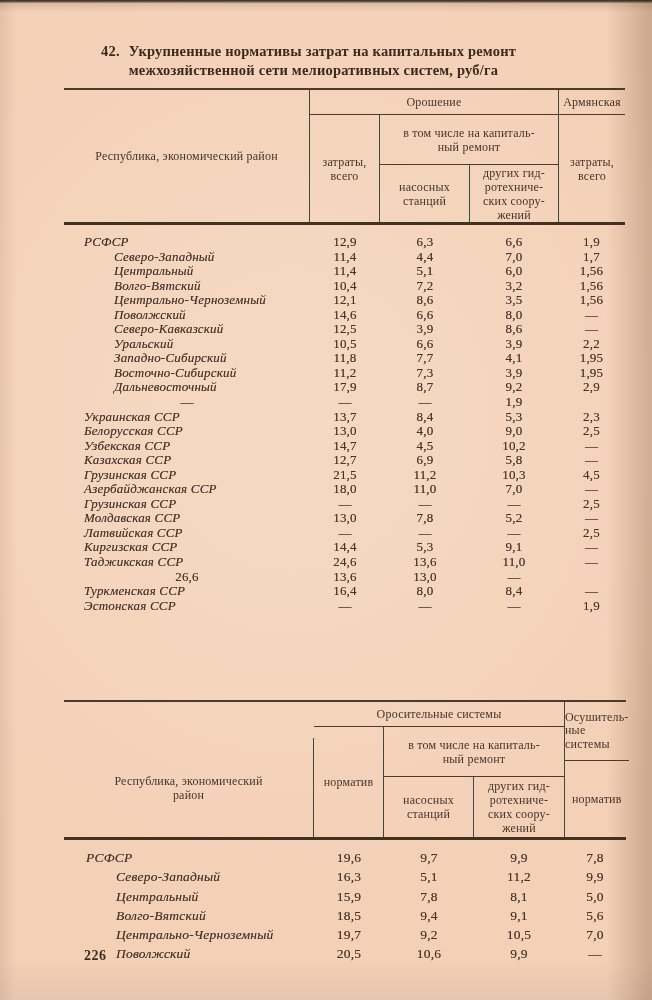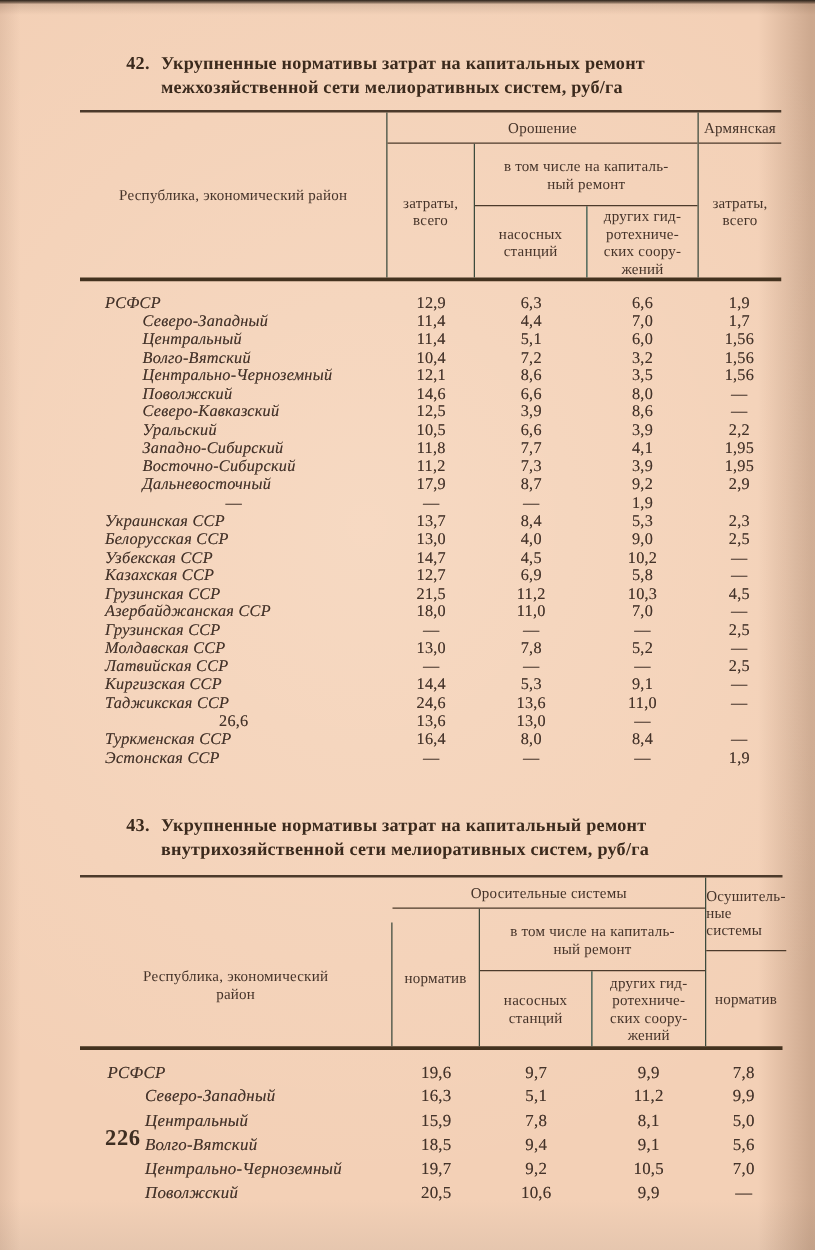--- a/index.html
+++ b/index.html
@@ -54,21 +54,21 @@
   .t43 .row .name{padding-left:22px;}
   .t43 .row.indent .name{padding-left:52px;}
   .row .n{text-align:center;}
   .t42-head .h-name{width:246px;}
   .t42-head .h-mid{width:248px;}
   .t43-head .h-name{width:250px;margin-top:36px;}
   .t43-head .h-mid{width:250px;}
   .t42-head .h-nasos{width:90px;}
   .t43-head .h-nasos{width:90px;}
   .t43-head .h-osu .h-band{height:58px;line-height:13.5px;}
-  .page-num{position:absolute;left:84px;top:900px;font-size:18px;font-weight:bold;color:#3e2e22;letter-spacing:0.5px;}
+  .page-num{position:absolute;left:84px;top:948px;font-size:14px;font-weight:bold;color:#3e2e22;letter-spacing:0.5px;}
 </style>
 </head>
 <body>
 
 <div class="page">
   <div class="scan-edge-top"></div>
 
   <div class="title" style="top:42px;">
     <span class="num">42.</span>
     <span class="pre">Укрупненные нормативы затрат на капитальных ремонт
@@ -306,25 +306,20 @@
         <div class="row">
           <div class="c name">Эстонская ССР</div>
           <div class="c n">—</div>
           <div class="c n">—</div>
           <div class="c n">—</div>
           <div class="c n">1,9</div>
         </div>
       </div>
   </div>
 
-  <div class="title" style="top:652px;">
-    <span class="num">43.</span>
-    <span class="pre">Укрупненные нормативы затрат на капитальный ремонт
-внутрихозяйственной сети мелиоративных систем, руб/га</span>
-  </div>
 
   <div class="tbl t43" style="left:64px;top:700px;width:562px;">
     <div class="thead t43-head" style="height:140px;">
       <div class="hc h-name pre">Республика, экономический
 район</div>
       <div class="h-mid">
         <div class="h-band">Оросительные системы</div>
         <div class="h-mid-body">
           <div class="hc h-zatraty pre">норматив</div>
           <div class="h-incl-wrap">

